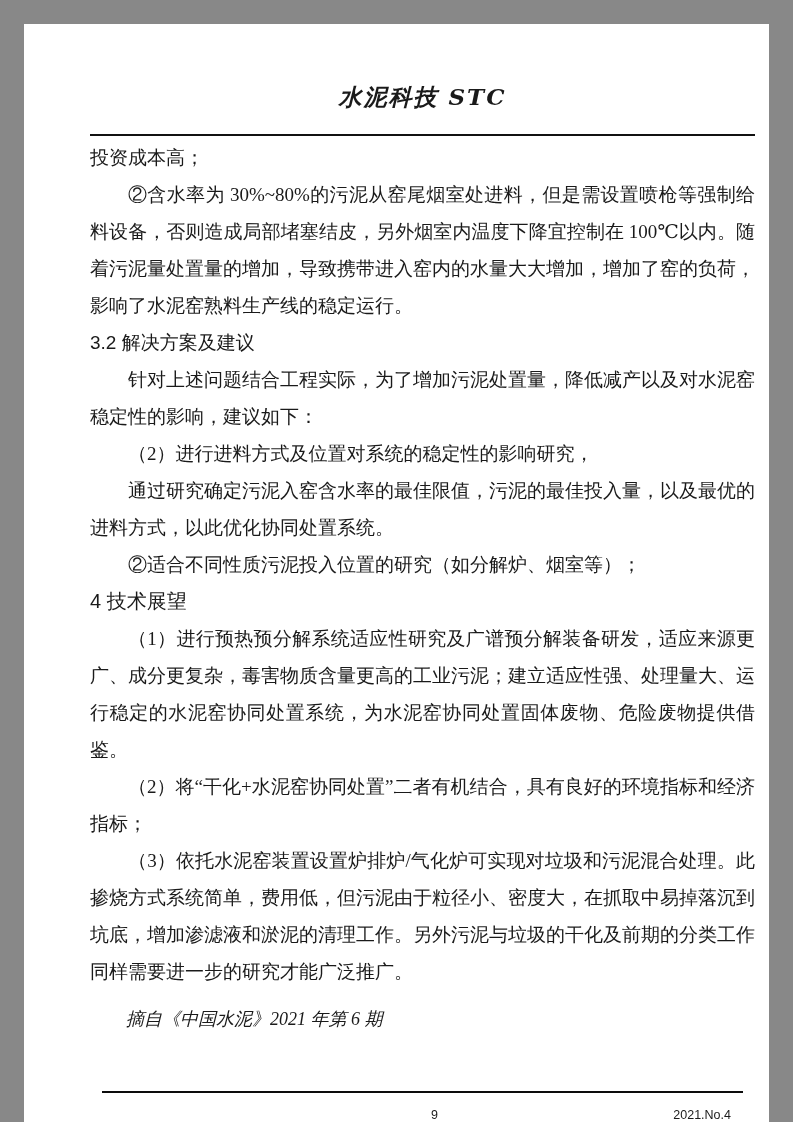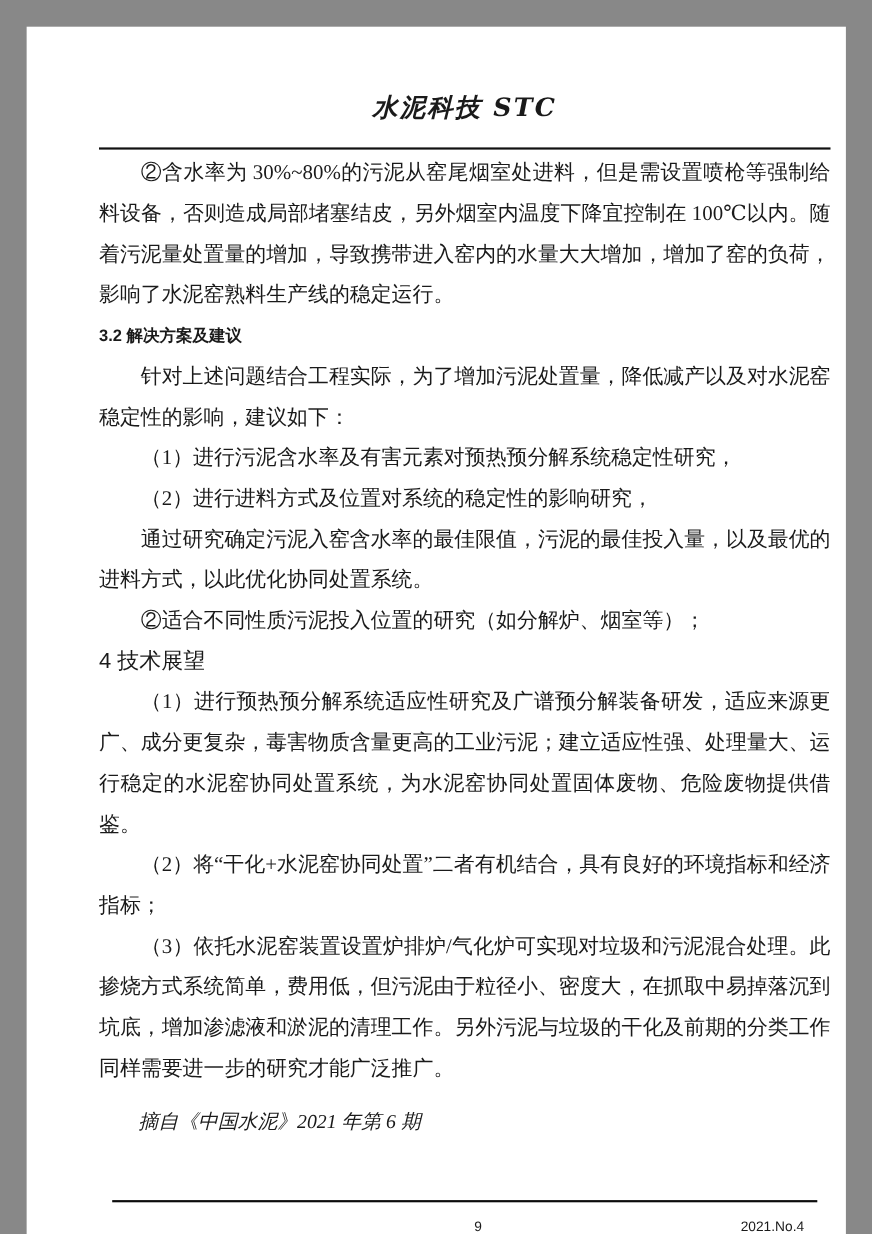--- a/index.html
+++ b/index.html
@@ -34,22 +34,22 @@
     margin: 3px 62px 0 66px;
     font-size: 19px;
     line-height: 37px;
     text-align: justify;
     text-justify: inter-ideograph;
   }
   .content p { margin: 0; }
   .indent { text-indent: 2em; }
   .h2 {
     font-family: "Liberation Sans", "DejaVu Sans", sans-serif;
-    font-weight: bold;
-    font-size: 15px;
+    font-weight: normal;
+    font-size: 19px;
     line-height: 37px;
   }
   .h1 {
     font-family: "Liberation Sans", "DejaVu Sans", sans-serif;
     font-weight: normal;
     font-size: 20px;
     line-height: 37px;
   }
   .source {
     margin-top: 11px !important;
@@ -83,24 +83,24 @@
 </head>
 <body>
 
 <div class="page">
 
   <header class="page-header">
     <div class="journal-title">水泥科技 STC</div>
   </header>
 
   <main class="content">
+    <p>投资成本高；</p>
     <p class="indent">②含水率为 30%~80%的污泥从窑尾烟室处进料，但是需设置喷枪等强制给料设备，否则造成局部堵塞结皮，另外烟室内温度下降宜控制在 100℃以内。随着污泥量处置量的增加，导致携带进入窑内的水量大大增加，增加了窑的负荷，影响了水泥窑熟料生产线的稳定运行。</p>
     <p class="h2">3.2 解决方案及建议</p>
     <p class="indent">针对上述问题结合工程实际，为了增加污泥处置量，降低减产以及对水泥窑稳定性的影响，建议如下：</p>
-    <p class="indent">（1）进行污泥含水率及有害元素对预热预分解系统稳定性研究，</p>
     <p class="indent">（2）进行进料方式及位置对系统的稳定性的影响研究，</p>
     <p class="indent">通过研究确定污泥入窑含水率的最佳限值，污泥的最佳投入量，以及最优的进料方式，以此优化协同处置系统。</p>
     <p class="indent">②适合不同性质污泥投入位置的研究（如分解炉、烟室等）；</p>
     <p class="h1">4  技术展望</p>
     <p class="indent">（1）进行预热预分解系统适应性研究及广谱预分解装备研发，适应来源更广、成分更复杂，毒害物质含量更高的工业污泥；建立适应性强、处理量大、运行稳定的水泥窑协同处置系统，为水泥窑协同处置固体废物、危险废物提供借鉴。</p>
     <p class="indent">（2）将“干化+水泥窑协同处置”二者有机结合，具有良好的环境指标和经济指标；</p>
     <p class="indent">（3）依托水泥窑装置设置炉排炉/气化炉可实现对垃圾和污泥混合处理。此掺烧方式系统简单，费用低，但污泥由于粒径小、密度大，在抓取中易掉落沉到坑底，增加渗滤液和淤泥的清理工作。另外污泥与垃圾的干化及前期的分类工作同样需要进一步的研究才能广泛推广。</p>
     <p class="source">摘自《中国水泥》2021 年第 6 期</p>
   </main>
 

